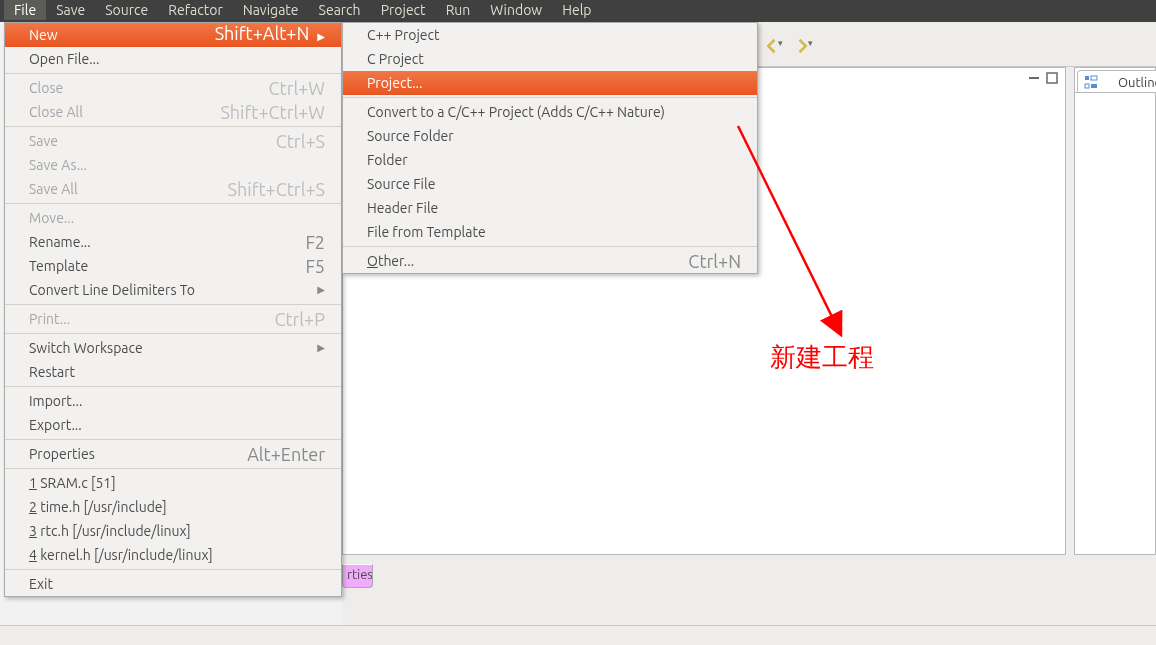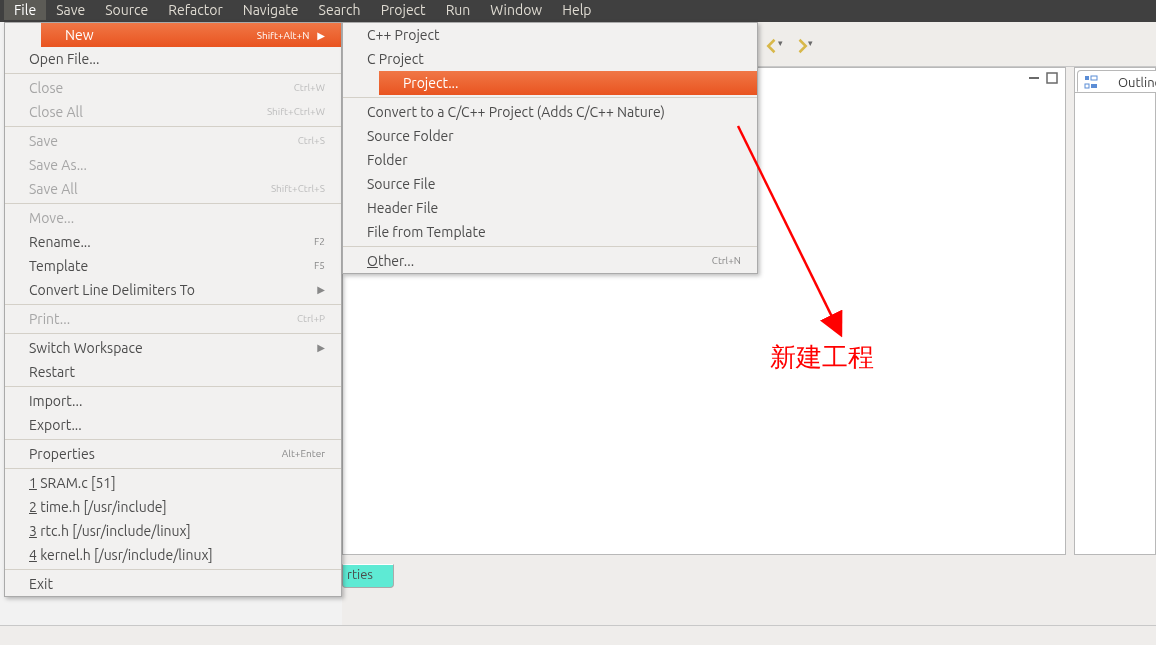--- a/index.html
+++ b/index.html
@@ -4,23 +4,23 @@
 <style>
   * { box-sizing: border-box; margin: 0; padding: 0; }
   html, body { width: 1156px; height: 645px; font-family: "Ubuntu", "DejaVu Sans", sans-serif; font-size: 14px; color: #3c3c3c; background: #f2f2f2; overflow: hidden; }
   .menubar { height: 22px; background: #404040; display: flex; align-items: flex-start; padding: 0 4px; color: #dfdbd2; }
   .menubar .menu-item { padding: 2px 10px; font-size: 14px; cursor: default; }
   .menubar .menu-item.selected { background: #5c5b56; color: #fff; }
   .dropdown { position: absolute; background: #f2f1f0; border: 1px solid #aaa; box-shadow: 2px 2px 4px rgba(0,0,0,.25); }
   .file-menu { left: 4px; top: 22px; width: 338px; }
   .new-submenu { left: 342px; top: 22px; width: 416px; }
   .menu-row { height: 24px; line-height: 24px; padding: 0 16px 0 24px; display: flex; align-items: center; justify-content: space-between; font-size: 14px; color: #4c4c4c; white-space: nowrap; }
-  .menu-row.highlight { background: linear-gradient(#f07746,#e95420); color: #fff; margin-left: 36px; }
+  .menu-row.highlight { background: linear-gradient(#f07746,#e95420); color: #fff; }
   .menu-row.disabled { color: #a6a6a6; }
-  .menu-row .shortcut { color: #888; font-size: 10px; }
+  .menu-row .shortcut { color: #888; font-size: 18px; }
   .menu-row.disabled .shortcut { color: #bdbdbd; }
   .menu-row.highlight .shortcut { color: #fff; }
   .menu-sep { height: 1px; background: #d4d0c8; margin: 2px 0; }
   .submenu-arrow { margin-left: 8px; font-size: 10px; color: #888; }
   .menu-row.highlight .submenu-arrow { color: #fff; }
   .mnemonic { text-decoration: underline; }
 
   .toolbar-area { position: absolute; left: 342px; top: 22px; right: 0; height: 45px; background: #efedea; border-bottom: 1px solid #c8c8c8; }
   .tb-icon { position: absolute; top: 14px; width: 20px; height: 16px; }
   .tb-dropdown-arrow { font-size: 9px; color: #6a6a6a; }
@@ -30,21 +30,21 @@
   .editor-panel { position: absolute; left: 342px; top: 67px; width: 724px; height: 488px; background: #ffffff; border: 1px solid #b8b8b8; }
   .editor-panel .panel-icons { position: absolute; top: 3px; right: 6px; display: flex; gap: 4px; }
   .panel-icons svg { width: 14px; height: 14px; }
 
   .outline-panel { position: absolute; left: 1074px; top: 67px; width: 82px; height: 488px; background: #ffffff; border: 1px solid #b8b8b8; }
   .outline-tab { position: absolute; left: 2px; top: 2px; height: 22px; border: 1px solid #b8b8b8; border-bottom-color: #fff; background: #fff; border-radius: 4px 4px 0 0; padding: 1px 8px 0 6px; display: flex; align-items: center; gap: 20px; font-size: 13px; color: #3c3c3c; }
   .outline-tab .outline-icon { width: 14px; height: 14px; }
   .outline-panel .tabstrip-line { position: absolute; left:0; right:0; top: 24px; border-top:1px solid #b8b8b8;}
   .outline-body { position: absolute; left:0; right:0; top:25px; bottom:0; background:#fff;}
 
-  .bottom-tab { position: absolute; left: 342px; top: 564px; width: 52px; height: 24px; border: 1px solid #aaa; border-top-color: #fff; background: #5eead4; border-radius: 0 0 4px 4px; padding: 2px 4px 0 4px; font-size: 13px; color: #4c4c4c; overflow: hidden; }
+  .bottom-tab { position: absolute; left: 342px; top: 564px; width: 31px; height: 24px; border: 1px solid #aaa; border-top-color: #fff; background: #f0abfc; border-radius: 0 0 4px 4px; padding: 2px 4px 0 4px; font-size: 13px; color: #4c4c4c; overflow: hidden; }
   .bottom-strip { position: absolute; left: 342px; right: 0; top: 588px; bottom: 0; background: #efedeb; }
 
   .status-bar { position:absolute; left:0; right:0; bottom:0; height:20px; border-top:1px solid #c8c8c8; background:#efedeb;}
 
   .annotation-arrow { position: absolute; left: 730px; top: 118px; width: 130px; height: 230px; pointer-events: none; }
   .annotation-text { position: absolute; left: 770px; top: 340px; font-size: 26px; color: #ff0000; font-family: "SimSun", serif; pointer-events: none; text-align: center; }
 </style>
 </head>
 <body>
 

